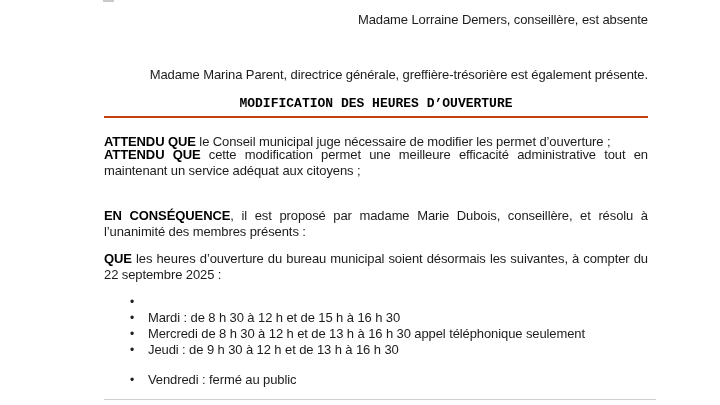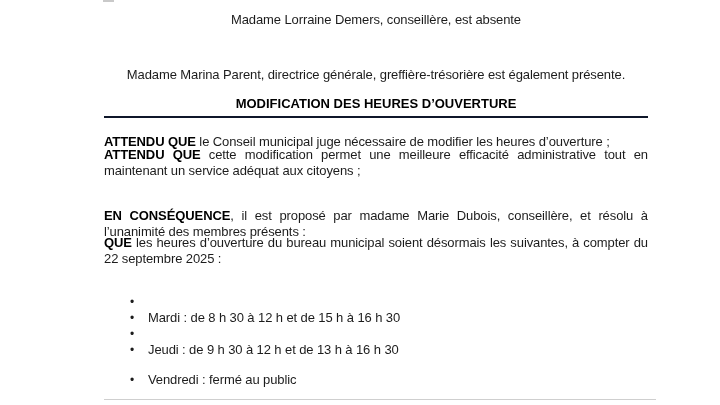--- a/index.html
+++ b/index.html
@@ -13,38 +13,39 @@
     height: 405px;
     background: #ffffff;
     overflow: hidden;
     font-family: "Liberation Sans", sans-serif;
     font-size: 13px;
     line-height: 16px;
     color: #1c1c1c;
     letter-spacing: -0.1px;
   }
   .abs { position: absolute; left: 104px; width: 544px; margin: 0; }
-  .line { text-align: center; }
+  .line { text-align: right; }
   .para { text-align: justify; }
   .para b, .line b { color: #000000; font-weight: bold; margin-top: 45px; }
   .pos-a1 { top: 12px; }
   .pos-a2 { top: 67px; }
   .heading {
     top: 96px;
     text-align: center;
     font-weight: bold;
     color: #000000;
     padding-bottom: 4px;
-    border-bottom: 2px solid #0f172a;
+    border-bottom: 2px solid #c2410c;
     letter-spacing: 0;
+    font-family: Liberation Mono, monospace;
   }
   .pos-p1 { top: 134px; }
   .pos-p2 { top: 147px; }
   .pos-p3 { top: 208px; }
-  .pos-p4 { top: 235px; }
+  .pos-p4 { top: 251px; }
   .bullet-list { top: 294px; list-style: none; padding: 0; }
   .bullet-item { position: relative; padding-left: 44px; height: 16px; }
   .bullet-item .dot {
     position: absolute;
     left: 26px;
     top: 0;
     font-size: 12px;
   }
   .closed-item { top: 372px; }
   .remnant-top {
@@ -72,38 +73,39 @@
   <div class="remnant-top"></div>
 
   <p class="abs line pos-a1">Madame Lorraine Demers, conseillère, est absente</p>
 
   <p class="abs line pos-a2">Madame Marina Parent, directrice générale, greffière-trésorière est également présente.</p>
 
   <div class="abs heading">
     <span>MODIFICATION DES HEURES D’OUVERTURE</span>
   </div>
 
-  <p class="abs para pos-p1"><b>ATTENDU QUE</b><span> le Conseil municipal juge nécessaire de modifier les heures d’ouverture ;</span></p>
+  <p class="abs para pos-p1"><b>ATTENDU QUE</b><span> le Conseil municipal juge nécessaire de modifier les permet d’ouverture ;</span></p>
 
   <p class="abs para pos-p2"><b>ATTENDU QUE</b><span> cette modification permet une meilleure efficacité administrative tout en maintenant un service adéquat aux citoyens ;</span></p>
 
   <p class="abs para pos-p3"><b>EN CONSÉQUENCE</b><span>, il est proposé par madame Marie Dubois, conseillère, et résolu à l’unanimité des membres présents :</span></p>
 
   <p class="abs para pos-p4"><b>QUE</b><span> les heures d’ouverture du bureau municipal soient désormais les suivantes, à compter du 22 septembre 2025 :</span></p>
 
   <ul class="abs bullet-list">
     <li class="bullet-item">
       <span class="dot">•</span>
     </li>
     <li class="bullet-item">
       <span class="dot">•</span>
       <span>Mardi : de 8 h 30 à 12 h et de 15 h à 16 h 30</span>
     </li>
     <li class="bullet-item">
       <span class="dot">•</span>
+      <span>Mercredi de 8 h 30 à 12 h et de 13 h à 16 h 30 appel téléphonique seulement</span>
     </li>
     <li class="bullet-item">
       <span class="dot">•</span>
       <span>Jeudi : de 9 h 30 à 12 h et de 13 h à 16 h 30</span>
     </li>
   </ul>
 
   <div class="abs bullet-item closed-item">
     <span class="dot">•</span>
     <span>Vendredi : fermé au public</span>

